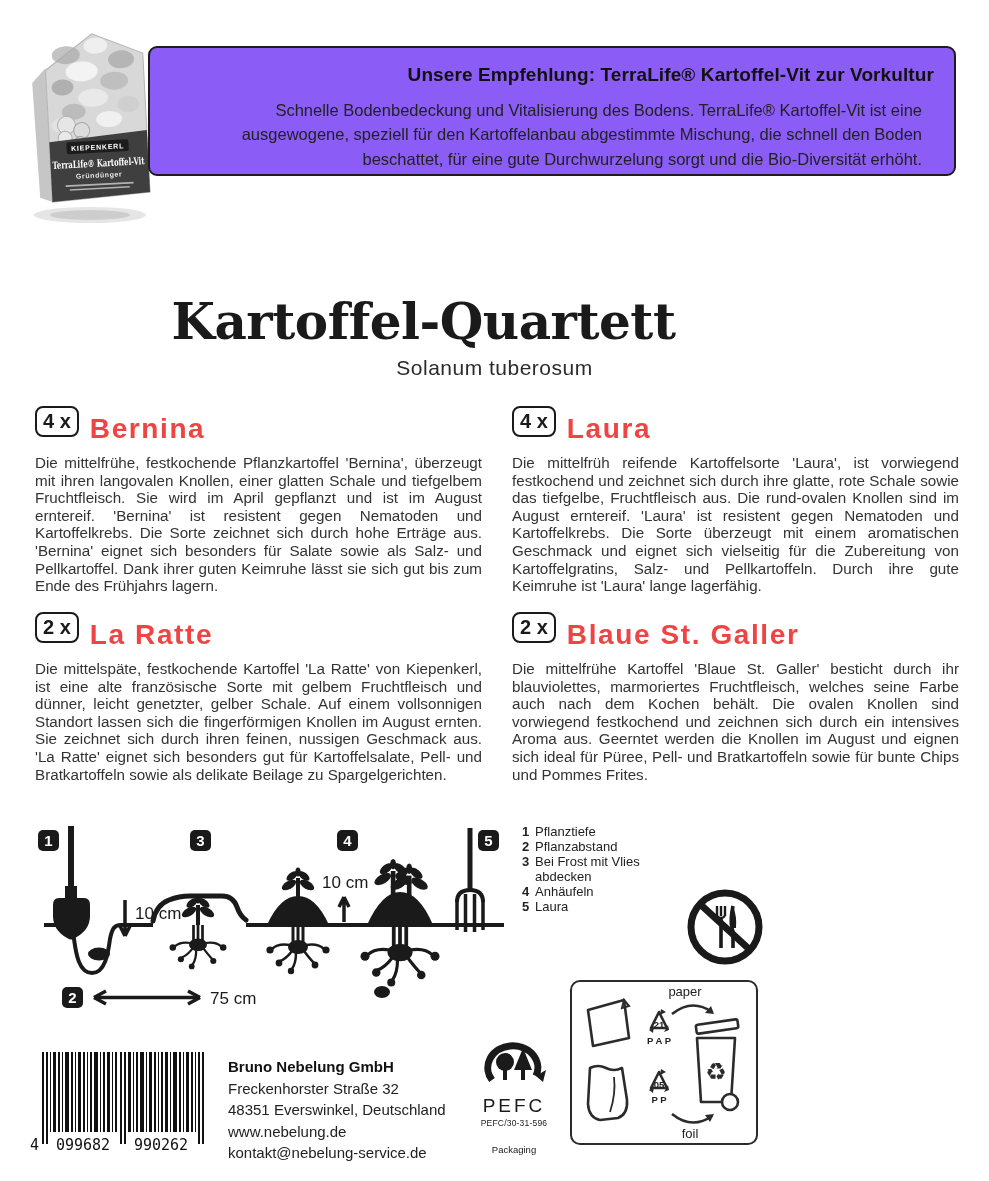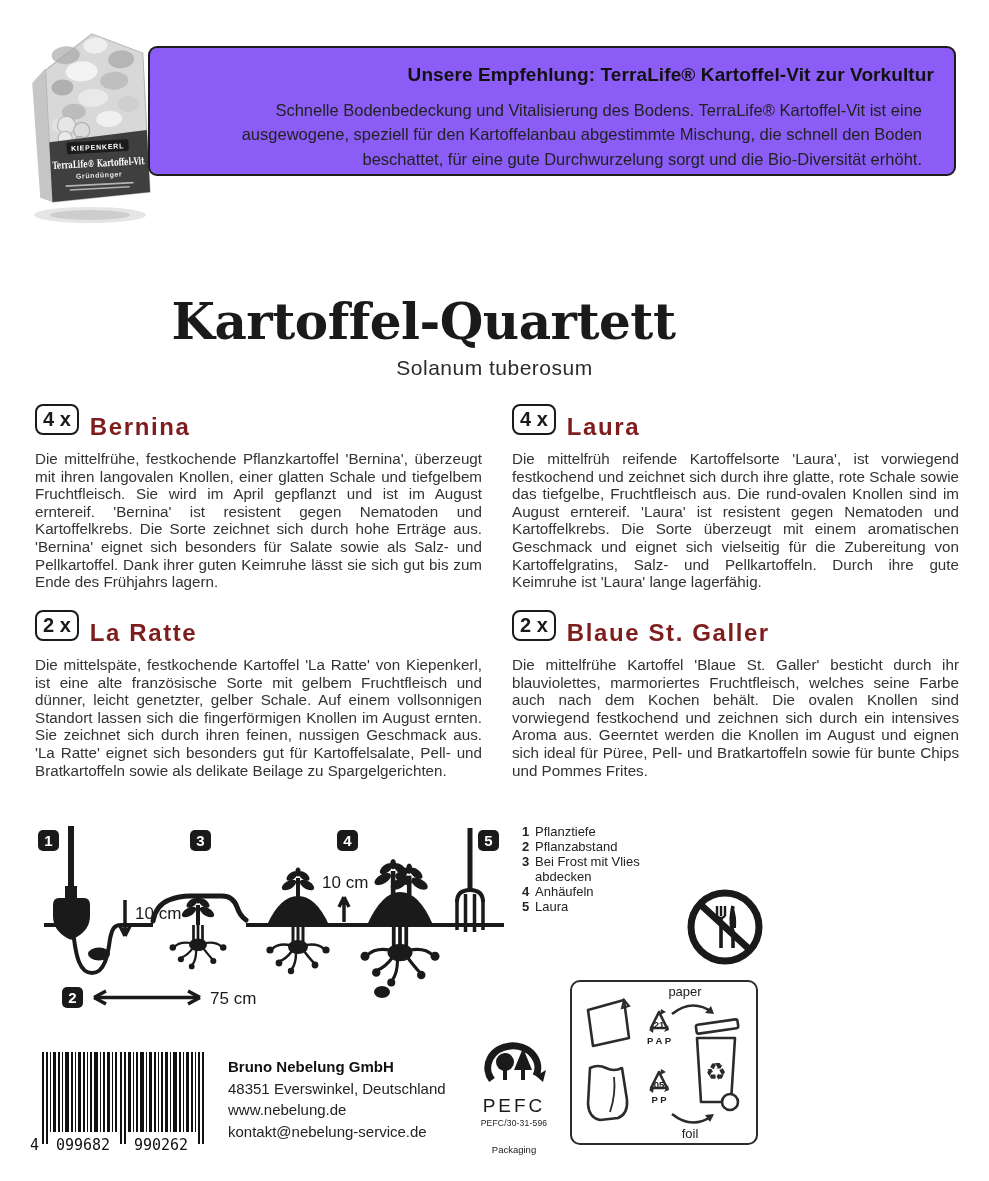--- a/index.html
+++ b/index.html
@@ -30,21 +30,21 @@
   }
 
   
   .variety{width:447px;}
   .v-head{display:flex;align-items:center;gap:11px;}
   .qty-badge{
     border:2.5px solid #1a1a1a;border-radius:8px;
     font-size:20px;font-weight:bold;color:#1a1a1a;
     padding:0 6px;height:27px;line-height:26px;white-space:nowrap;
   }
-  .v-name{font-size:24px;font-weight:bold;color:#7f1d1d;letter-spacing:1.6px;margin-top:15px;}
+  .v-name{font-size:28px;font-weight:bold;color:#ef4444;letter-spacing:1.6px;margin-top:15px;}
   .v-text{
     margin-top:9px;font-size:15.2px;line-height:17.6px;color:#333;
     text-align:justify;
   }
 
   
   .legend{left:522px;top:824px;width:122px;font-size:13px;color:#222;}
   .legend-row{display:flex;line-height:15px;}
   .legend-num{font-weight:bold;width:11px;flex:0 0 11px;}
   .legend-label{padding-left:2px;}
@@ -329,20 +329,21 @@
           <rect x="174" y="0" width="2" height="92"></rect>
       </g>
       <text x="2" y="98" class="bc-digits">4</text>
       <text x="55" y="98" text-anchor="middle" class="bc-digits">099682</text>
       <text x="133" y="98" text-anchor="middle" class="bc-digits">990262</text>
     </svg>
   </div>
 
   <div class="abs address">
     <div class="company">Bruno Nebelung GmbH</div>
+    <div>Freckenhorster Straße 32</div>
     <div>48351 Everswinkel, Deutschland</div>
     <div>www.nebelung.de</div>
     <div>kontakt@nebelung-service.de</div>
   </div>
 
   <div class="abs pefc">
     <svg width="72" height="58" viewBox="0 0 72 58" style="display:block;margin:0 auto;">
       <path d="M14,44 A25 22 0 1 1 58,40" stroke="#1a1a1a" stroke-width="7" fill="none"></path>
       <path d="M58,40 l10,-6 l-3,12 z" fill="#1a1a1a"></path>
       <circle cx="27" cy="26" r="9" fill="#1a1a1a"></circle>

